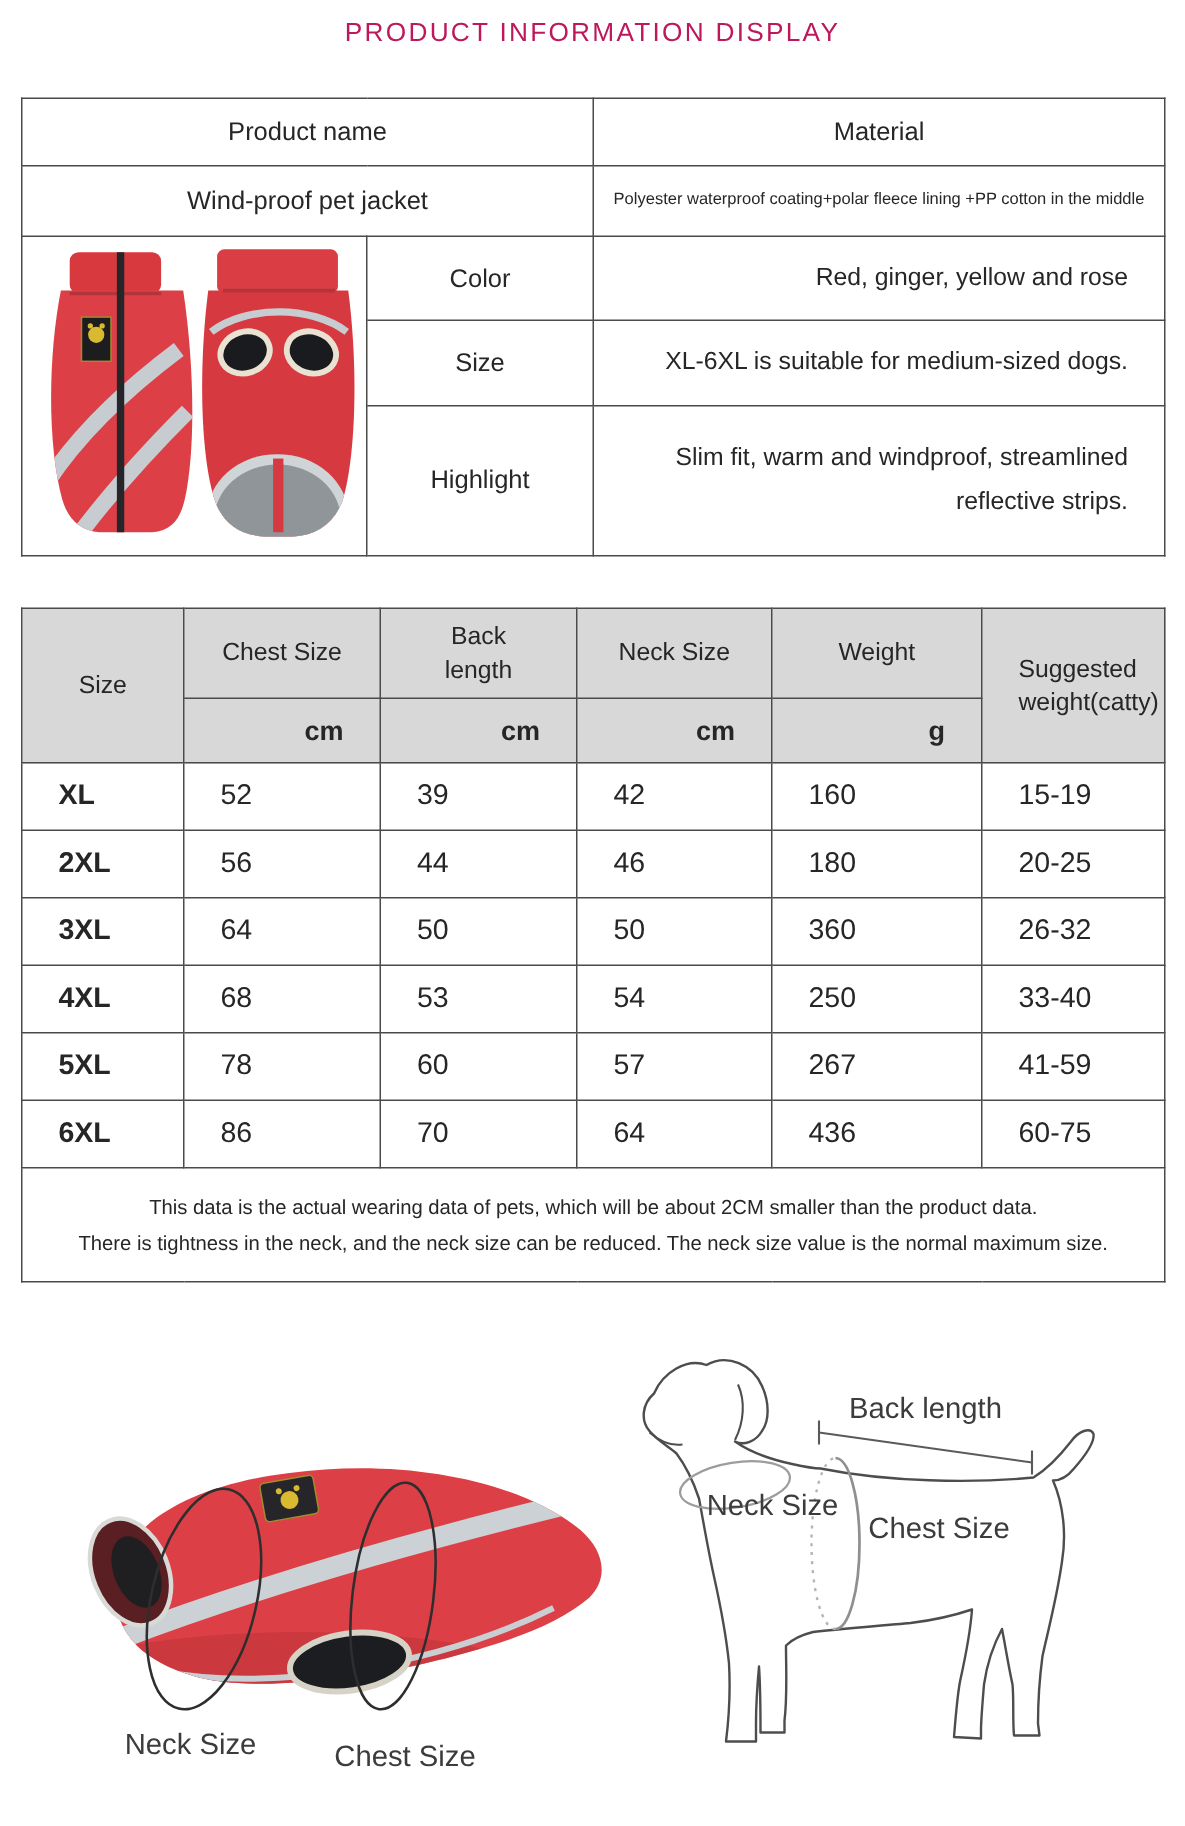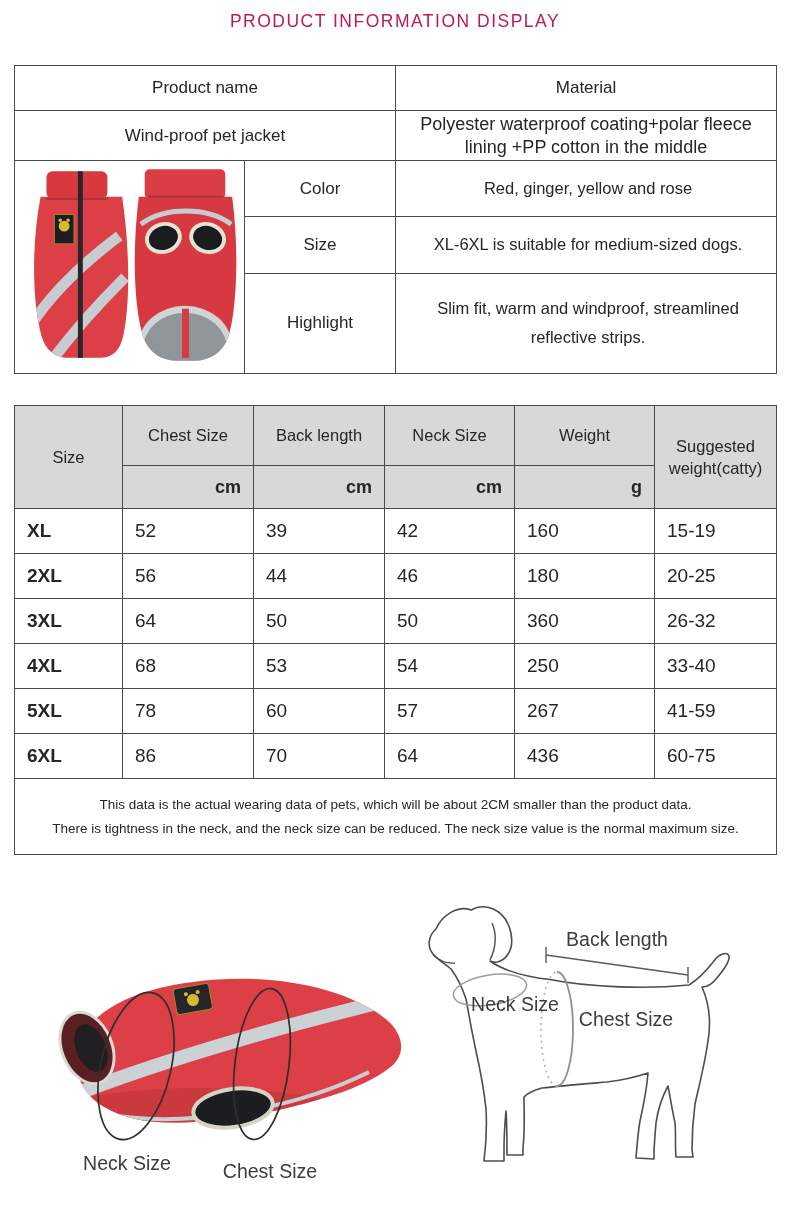--- a/index.html
+++ b/index.html
@@ -3,32 +3,32 @@
 <meta charset="utf-8">
 <style>
   * { box-sizing: border-box; }
   body { margin: 0; background: #ffffff; font-family: "Liberation Sans", sans-serif; color: #262626; }
   .page { position: relative; width: 790px; height: 1217px; background: #fff; overflow: hidden; }
 
   .title { position: absolute; top: 11px; left: 0; width: 100%; text-align: center;
            font-size: 17.5px; letter-spacing: 1.5px; color: #be185d; }
 
   table { border-collapse: collapse; position: absolute; left: 14px; table-layout: fixed; }
-  td, th { border: 1px solid #4a4a4a; vertical-align: middle; padding: 2px 12px; }
+  td, th { border: 1px solid #4a4a4a; vertical-align: middle; padding: 2px 24px; }
 
   
   .t1 { top: 65px; width: 762px; }
   .t1 td { font-size: 17px; text-align: center; }
   .t1 .r1 { height: 45px; }
   .t1 .r2 { height: 47px; margin-left: 46px; }
   .t1 .r3 { height: 55px; }
   .t1 .r4 { height: 55px; }
   .t1 .r5 { height: 98px; }
-  .t1 .val { text-align: center; padding-left: 16px; font-size: 16.5px; line-height: 1.8; }
-  .t1 .mat { font-size: 18px; line-height: 1.25; padding: 2px 4px; }
+  .t1 .val { text-align: right; padding-left: 16px; font-size: 16.5px; line-height: 1.8; }
+  .t1 .mat { font-size: 11px; line-height: 1.25; padding: 2px 4px; }
   .t1 .imgcell { padding: 2px; }
 
   
   .t2 { top: 405px; width: 762px; }
   .t2 thead th { background: #d8d8d8; font-weight: 400; font-size: 16.5px; line-height: 1.35; }
   .t2 thead .hr1 { height: 60px; }
   .t2 thead .hr2 { height: 43px; text-align: right; }
   .t2 thead .unit { font-weight: 700; font-size: 18px; }
   .t2 tbody td { font-size: 19px; text-align: left; height: 45px; }
   .t2 tbody .sz { font-weight: 700; font-size: 19px; }

